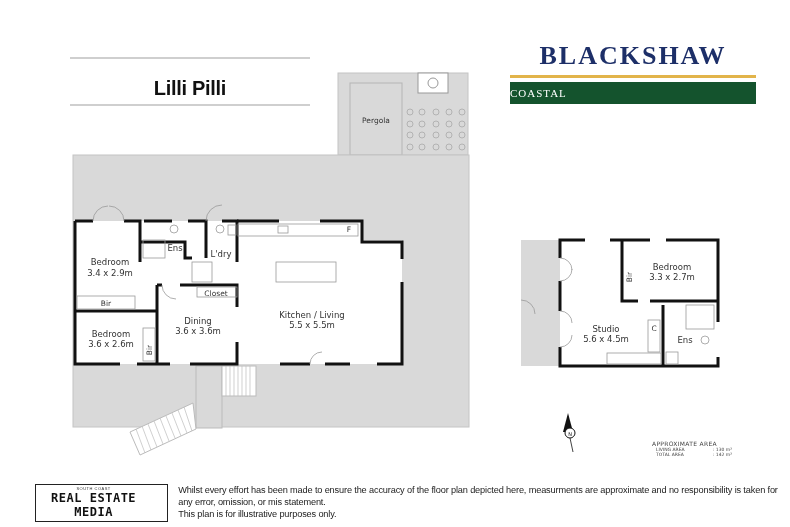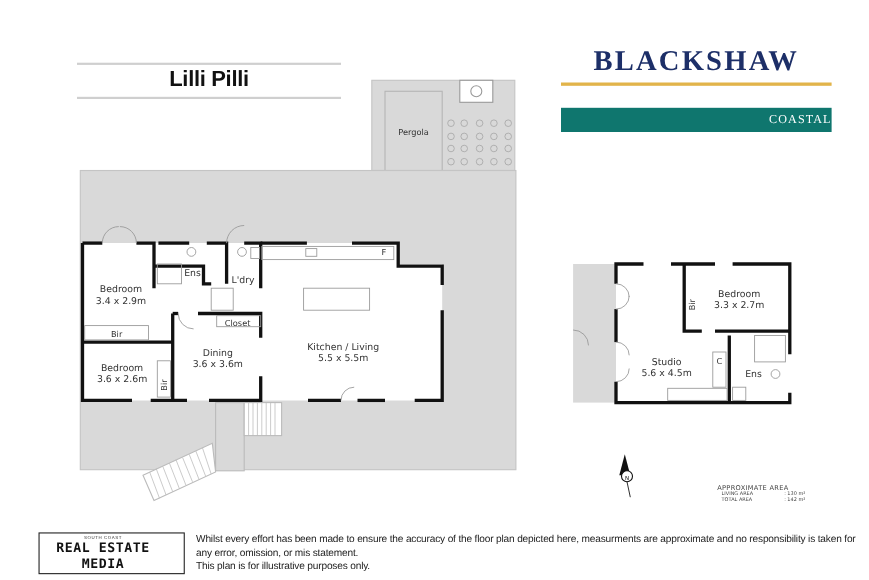--- a/index.html
+++ b/index.html
@@ -3,39 +3,39 @@
 <meta charset="utf-8">
 <style>
   html,body{margin:0;padding:0;background:#fff;}
   body{width:790px;height:527px;position:relative;overflow:hidden;font-family:"Liberation Sans",sans-serif;}
   .title-block{position:absolute;left:70px;top:57px;width:240px;text-align:center;}
   .title-rule{height:2px;background:#cfcfcf;width:240px;}
   .title-line{font-weight:bold;font-size:20px;color:#111;line-height:26px;letter-spacing:-0.3px;}
   .logo{position:absolute;left:510px;top:40px;width:246px;}
   .logo-word{font-family:"Liberation Serif",serif;font-weight:bold;font-size:26px;color:#1d2f68;letter-spacing:2px;line-height:32px;text-align:center;}
   .logo-gold{height:3px;background:#e2b44a;margin-top:3px;}
-  .logo-bar{height:22px;background:#0f766e;margin-top:20px;color:#fff;font-family:"Liberation Serif",serif;font-size:11px;letter-spacing:1px;display:flex;align-items:center;justify-content:flex-end;}
+  .logo-bar{height:22px;background:#14532d;margin-top:4px;color:#fff;font-family:"Liberation Serif",serif;font-size:11px;letter-spacing:1px;display:flex;align-items:center;justify-content:flex-start;}
   svg.plan{position:absolute;left:0;top:0;}
   .rl{font-family:"DejaVu Sans",sans-serif;fill:#333;font-size:8.5px;}
   .rl-s{font-family:"DejaVu Sans",sans-serif;fill:#333;font-size:7.5px;}
   .area{position:absolute;left:652px;top:440px;width:80px;color:#444;font-family:"DejaVu Sans",sans-serif;}
   .area .h{font-size:6px;letter-spacing:0.3px;}
   .area .r{font-size:4.5px;display:flex;justify-content:space-between;padding-left:4px;}
   .footer{position:absolute;left:35px;top:484px;display:flex;align-items:flex-start;}
   .rem{border:1.5px solid #222;padding:1px 20px 2px 4px;text-align:center;margin-right:10px;}
   .rem .s{font-size:4px;color:#333;letter-spacing:0.5px;}
   .rem .b{font-family:"DejaVu Sans Mono",monospace;font-weight:bold;font-size:12px;letter-spacing:0.5px;color:#111;}
   .disc{font-size:9.2px;color:#222;line-height:12px;letter-spacing:-0.15px;}
 </style>
 </head>
 <body>
 
 <div class="title-block">
   <div class="title-rule"></div>
-  <div class="title-line" style="margin-bottom:3px;">Lilli Pilli</div>
+  <div class="title-line" style="margin-bottom:3px;margin-top:16px;">Lilli Pilli</div>
   <div class="title-rule"></div>
 </div>
 
 <div class="logo">
   <div class="logo-word">BLACKSHAW</div>
   <div class="logo-gold"></div>
   <div class="logo-bar">
       <span>COASTAL</span>
     </div>
 </div>

